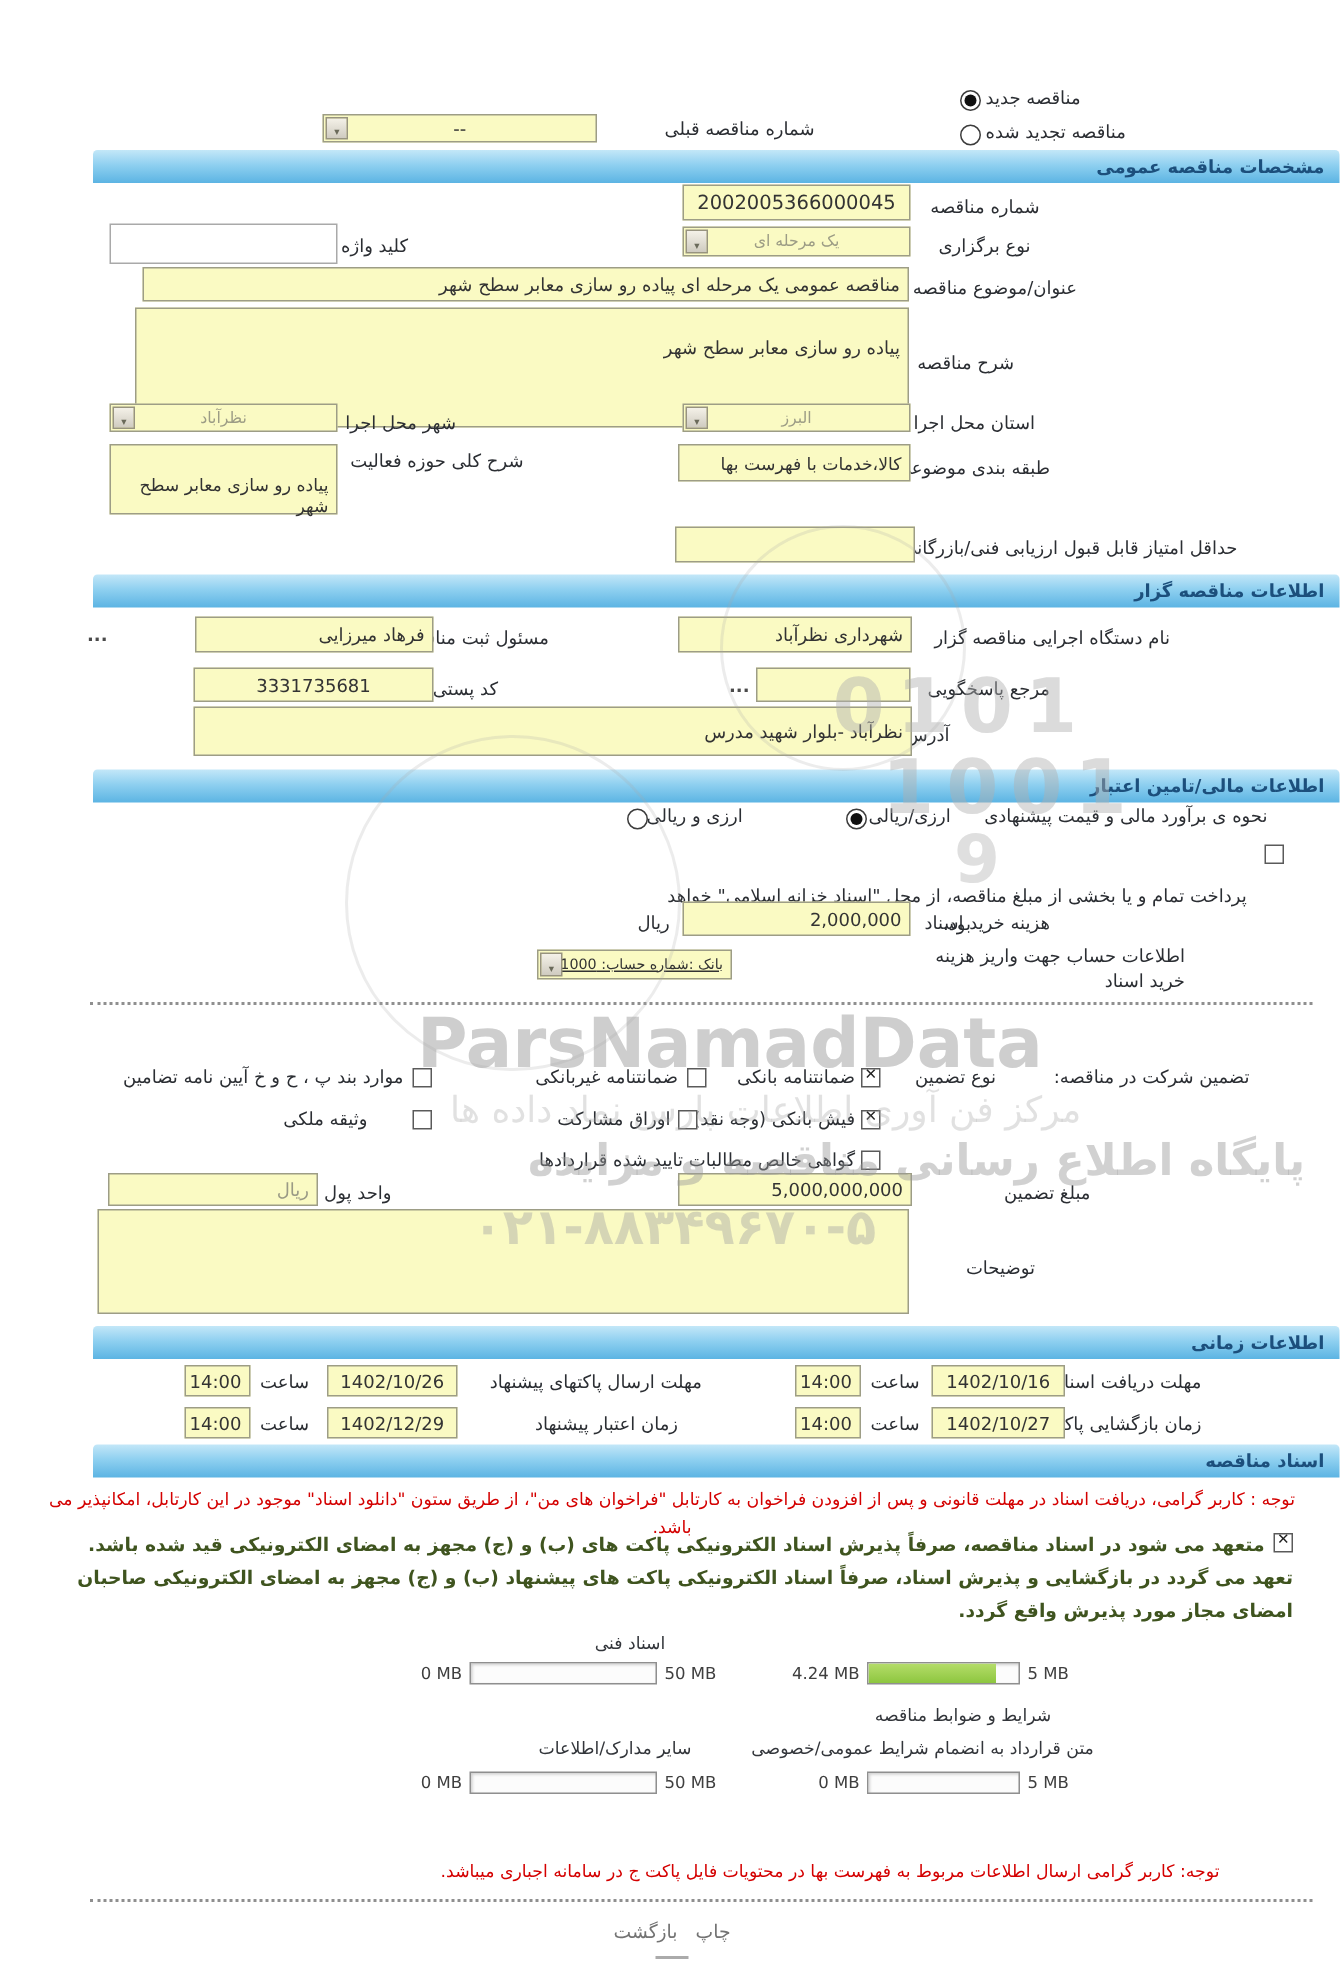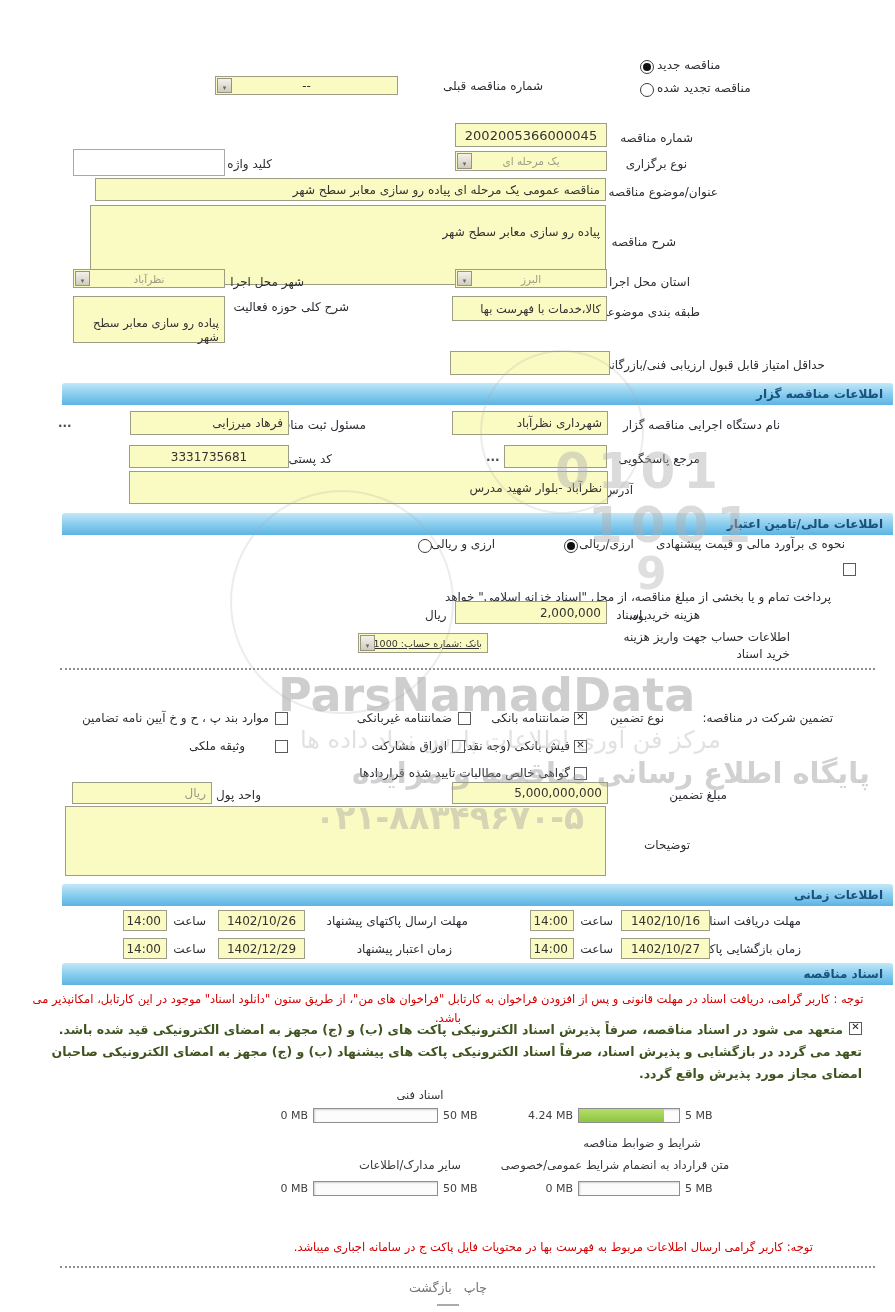--- a/index.html
+++ b/index.html
@@ -54,20 +54,21 @@
   <span class="lbl" style="left:657px;top:58px;">مناقصه جدید</span>
   <span class="radio" style="left:640px;top:83px;"></span>
   <span class="lbl" style="left:657px;top:81px;">مناقصه تجدید شده</span>
 
   <span class="lbl" style="right:352px;top:79px;">شماره مناقصه قبلی</span>
   <div class="inp" style="left:215px;top:76px;width:183px;height:19px;">
     <span class="val center">--</span>
     <span class="dbtn">▾</span>
   </div>
 
+  <div class="secbar" style="top:100px;">مشخصات مناقصه عمومی</div>
 
   <span class="lbl" style="right:202px;top:131px;">شماره مناقصه</span>
   <div class="inp" style="left:455px;top:123px;width:152px;height:24px;font-size:13px;">
     <span class="val center">2002005366000045</span>
   </div>
 
   <span class="lbl" style="right:208px;top:157px;">نوع برگزاری</span>
   <div class="inp" style="left:455px;top:151px;width:152px;height:20px;">
     <span class="val faint">یک مرحله ای</span>
     <span class="dbtn">▾</span>

